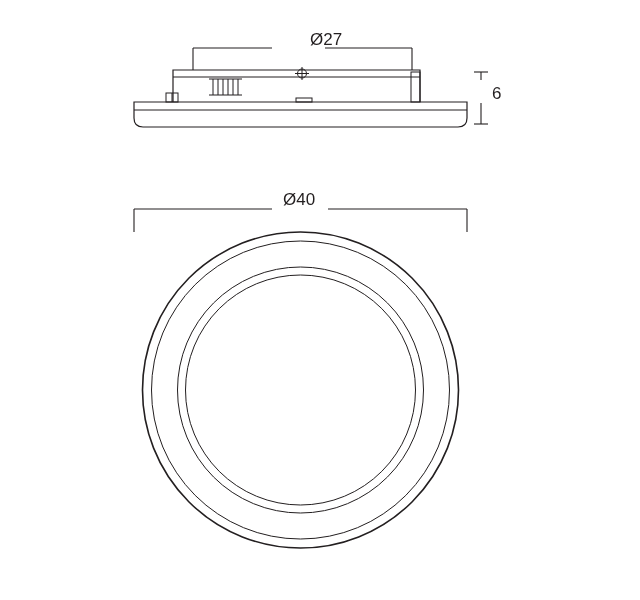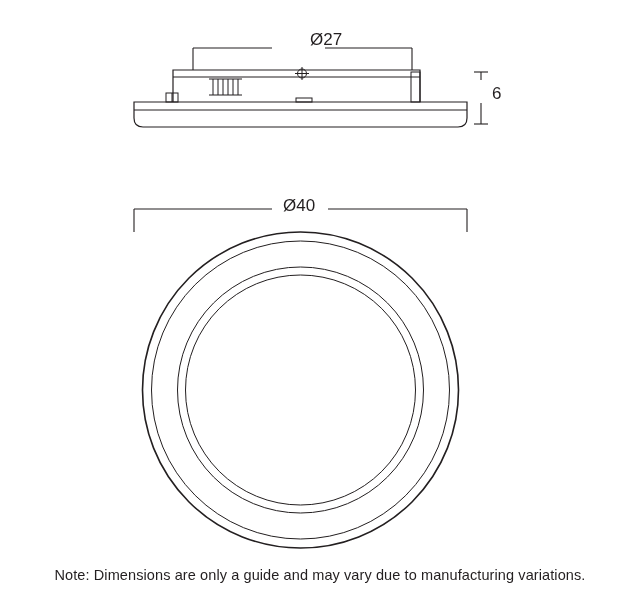--- a/index.html
+++ b/index.html
@@ -39,21 +39,21 @@
     letter-spacing: 0.1px;
   }
   .lbl {
     position: absolute;
     font-family: "Liberation Sans", sans-serif;
     font-size: 17px;
     color: #231f20;
     white-space: nowrap;
   }
   #label-d27 { left: 281px; top: 30px; margin-left: 29px; }
-  #label-d40 { left: 283px; top: 196px; }
+  #label-d40 { left: 283px; top: 190px; }
   #label-h6  { left: 492px; top: 84px; }
 </style>
 </head>
 <body>
 
 <div id="stage">
 
   <svg id="drawing" viewBox="0 0 640 600">
     <g stroke="#231f20" fill="none" stroke-width="1" shape-rendering="geometricPrecision">
 
@@ -119,14 +119,13 @@
         <circle cx="300.5" cy="390" r="115" stroke-width="1"></circle>
       </g>
 
     </g>
   </svg>
 
   <div class="lbl" id="label-d27">Ø27</div>
   <div class="lbl" id="label-h6">6</div>
   <div class="lbl" id="label-d40">Ø40</div>
 
-  <div class="note-text">Note: Dimensions are only a guide and may vary due to manufacturing variations.</div>
 </div>
 
 </body></html>

